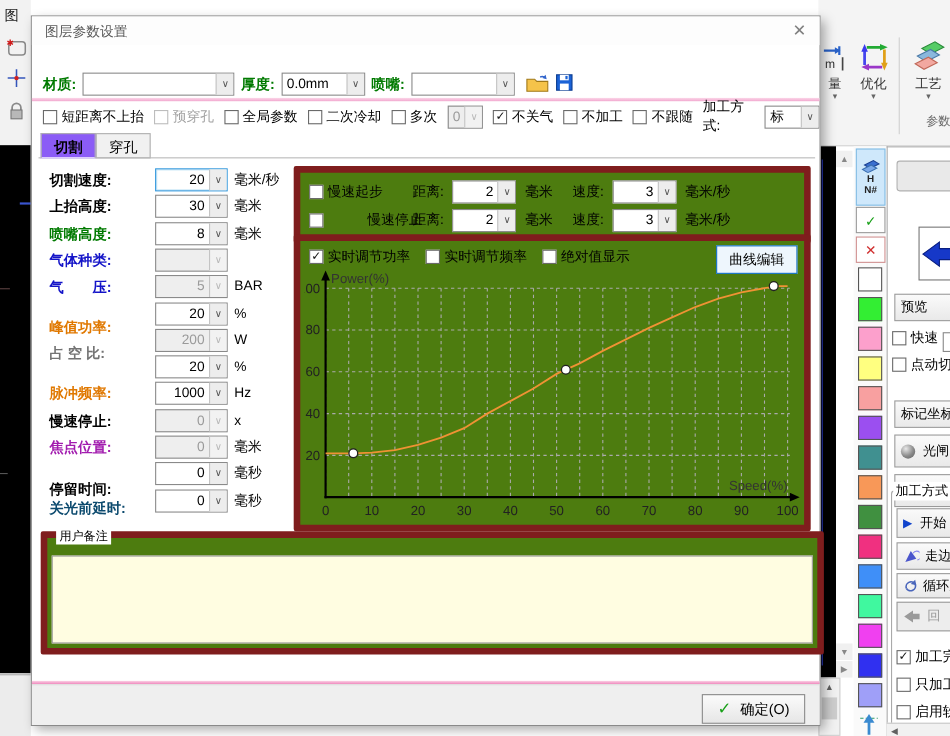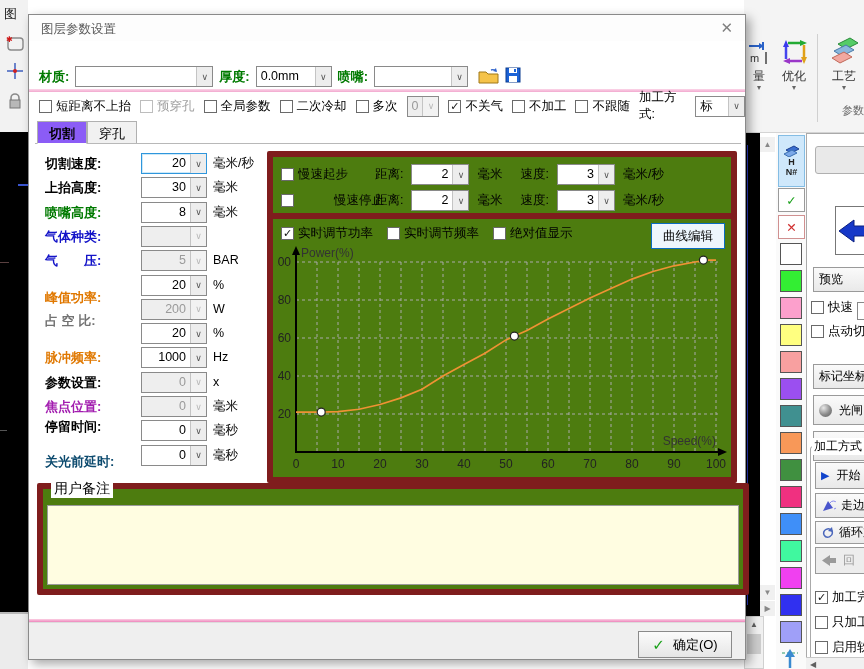--- a/index.html
+++ b/index.html
@@ -71,21 +71,21 @@
   .spin.dis .chev{color:#b8b8b8;background:#f2f2f2;}
   .spin.focus{border-color:#2f96dc;box-shadow:inset 0 0 0 1px #cde9f8;}
   .itabs{left:8px;top:106px;display:flex;align-items:flex-end;}
   .itab{padding:3px 11px;border:1px solid #b0b0b0;background:#f1f1f1;font-size:13px;height:23px;box-sizing:border-box;}
   .itab.active{background:#8b5cf6;border-bottom:1px solid #fff;position:relative;z-index:2;font-weight:bold;}
   .paneline{left:6px;top:128px;width:706px;height:1px;background:#b8b8b8;}
   .frow{position:absolute;height:22px;}
   .flabel{position:absolute;left:16px;width:96px;font-size:13px;font-weight:bold;white-space:nowrap;line-height:21px;}
   .funit{position:absolute;left:184px;font-size:12.5px;line-height:21px;white-space:nowrap;}
   .grpbox{position:absolute;border:6px solid #7f1d1d;border-radius:2px;background:#4d7c0f;}
-  .grp-label{position:absolute;top:-9px;left:8px;background:#fff;padding:0 3px;font-size:14px;}
+  .grp-label{position:absolute;top:-9px;left:8px;background:#fff;padding:0 3px;font-size:11px;}
   .slowrow{position:absolute;left:8px;display:flex;align-items:center;gap:8px;white-space:nowrap;}
   .curve-btn{position:absolute;right:6px;top:4px;width:72px;height:24px;background:#eef6fd;border:1px solid #0a6cc0;
              font-size:12.5px;display:flex;align-items:center;justify-content:center;}
   .remarks-area{position:absolute;left:4px;top:16px;right:4px;bottom:4px;background:#fffde1;border:1px solid #9a9a9a;resize:none;font-family:inherit;}
   .pinkline{left:0;top:604px;width:100%;height:3px;background:linear-gradient(#fbd0e4,#ee86bc);}
   .dfooter{left:0;top:607px;width:100%;height:37px;background:#efefef;border-top:1px solid #dcdcdc;box-sizing:border-box;}
   .ok-btn{position:absolute;left:609px;top:8px;width:92px;height:25px;background:linear-gradient(#fbfbfb,#e6e6e6);
           border:1px solid #8a8a8a;display:flex;align-items:center;justify-content:center;gap:8px;font-size:13px;}
   .ok-check{color:#17a017;font-weight:bold;font-size:15px;line-height:1;}
   svg text{font-family:"Liberation Sans","DejaVu Sans",sans-serif;}
@@ -453,37 +453,37 @@
           <span class="funit">Hz</span>
         </div>
         <div class="flabel" style="color: rgb(224, 120, 0); top: 194.4px;">脉冲频率:</div>
         <div class="frow" style="top: 218.7px; left: 0px; width: 280px;">
           <span class="spin dis" style="width: 66px; position: absolute; left: 112px;">
             <span class="val">0</span>
             <span class="chev">∨</span>
           </span>
           <span class="funit">x</span>
         </div>
-        <div class="flabel" style="color: rgb(0, 0, 0); top: 218.7px;">参数设置:</div>
+        <div class="flabel" style="color: rgb(0, 0, 0); top: 218.7px;">慢速停止:</div>
         <div class="frow" style="top: 243px; left: 0px; width: 280px;">
           <span class="spin dis" style="width: 66px; position: absolute; left: 112px;">
             <span class="val">0</span>
             <span class="chev">∨</span>
           </span>
           <span class="funit">毫米</span>
         </div>
         <div class="flabel" style="color: #a21caf; top: 243px;">焦点位置:</div>
         <div class="frow" style="top: 267.3px; left: 0px; width: 280px;">
           <span class="spin" style="width: 66px; position: absolute; left: 112px;">
             <span class="val">0</span>
             <span class="chev">∨</span>
           </span>
           <span class="funit">毫秒</span>
         </div>
-        <div class="flabel" style="color: rgb(0, 0, 0); top: 263px;">停留时间:</div>
+        <div class="flabel" style="color: rgb(0, 0, 0); top: 281px;">停留时间:</div>
         <div class="frow" style="top: 291.6px; left: 0px; width: 280px;">
           <span class="spin" style="width: 66px; position: absolute; left: 112px;">
             <span class="val">0</span>
             <span class="chev">∨</span>
           </span>
           <span class="funit">毫秒</span>
         </div>
         <div class="flabel" style="color: #0c4a6e; top: 298px;">关光前延时:</div>
       </div>
 

